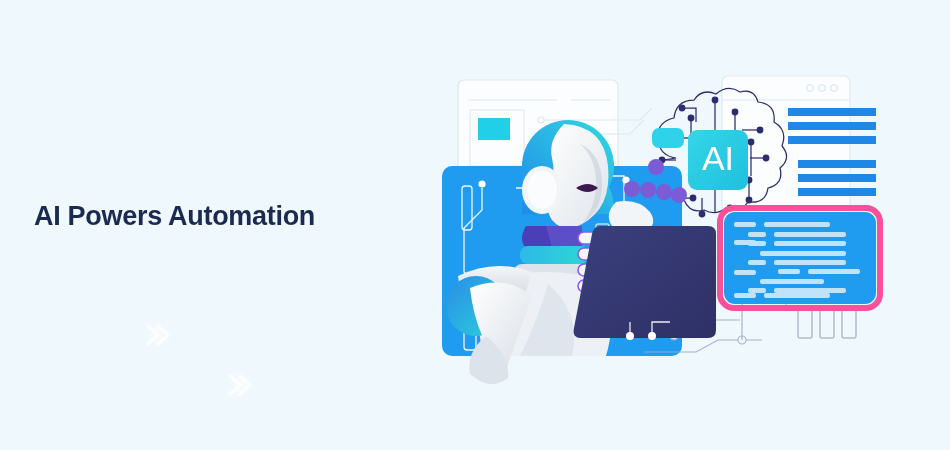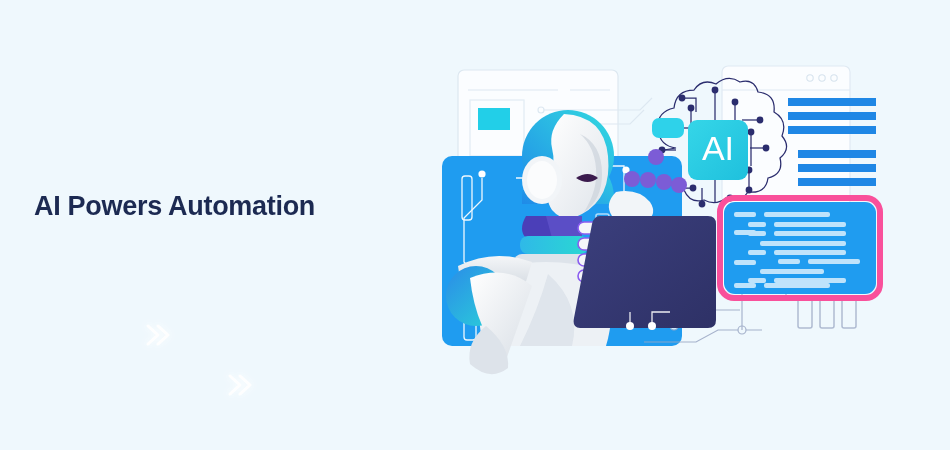--- a/index.html
+++ b/index.html
@@ -7,35 +7,35 @@
     width:950px;height:450px;overflow:hidden;
     font-family:"Liberation Sans","DejaVu Sans",sans-serif;
     background:#eff8fd;position:relative;
   }
   .banner{position:absolute;inset:0;background:#eff8fd;overflow:hidden;}
 
   
   .text-block{position:absolute;left:34px;top:185px;width:380px;}
   .headline{
     font-size:27px;font-weight:bold;color:#1c2a52;
-    letter-spacing:-0.3px;line-height:1.15;margin:6px 0 9px 0;white-space:nowrap;
+    letter-spacing:-0.3px;line-height:1.15;margin:16px 0 9px 0;white-space:nowrap;
   }
   .subheadline{
     font-size:22px;font-weight:400;color:#1c2a52;
     letter-spacing:-0.2px;line-height:1.15;margin:0;white-space:nowrap;
   }
 
   
   .chev{position:absolute;width:54px;height:54px;opacity:.95;}
   .chev svg{display:block;width:100%;height:100%;}
   .chev-1{left:132px;top:308px;}
   .chev-2{left:214px;top:358px;}
 
   
-  .illus{position:absolute;left:430px;top:38px;width:500px;height:350px;}
+  .illus{position:absolute;left:430px;top:48px;width:500px;height:350px;}
   .illus svg{display:block;width:100%;height:100%;}
 </style>
 </head>
 <body>
 
 <div class="banner">
 
   <div class="text-block">
     <div class="headline">AI Powers Automation</div>
   </div>

